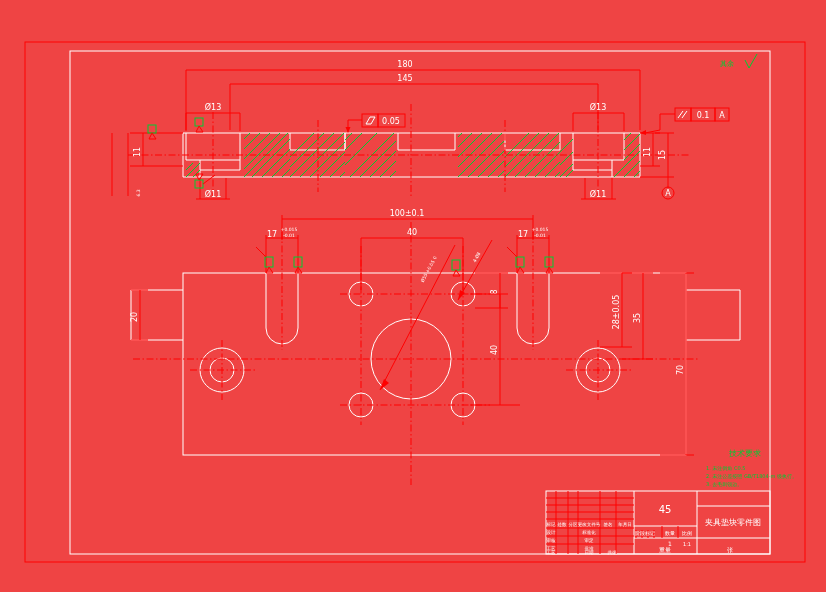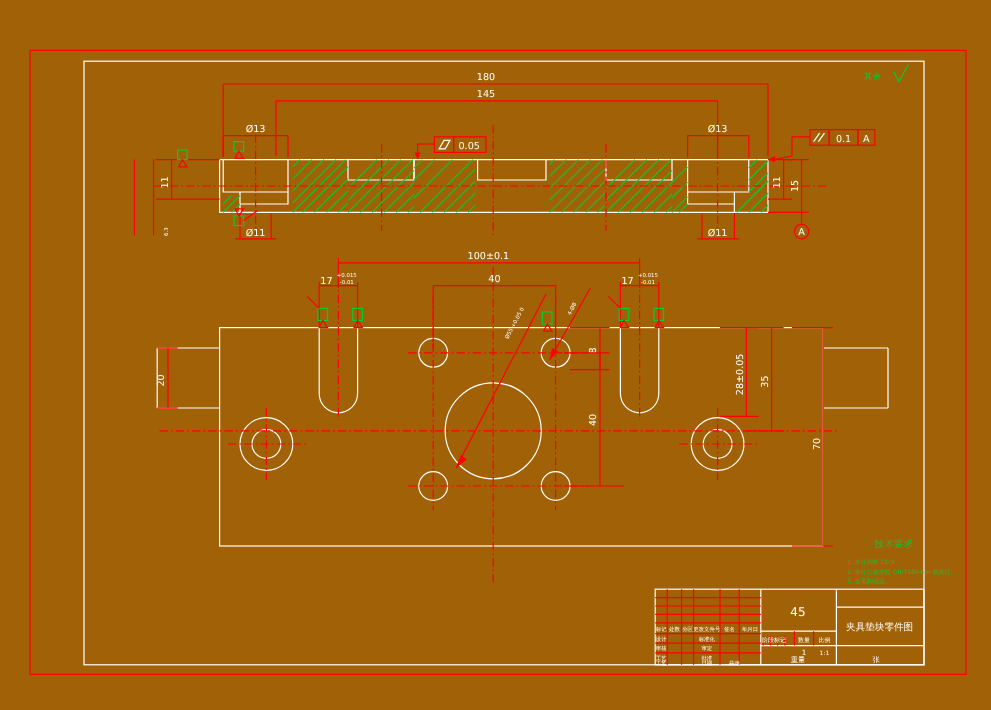--- a/index.html
+++ b/index.html
@@ -1,17 +1,17 @@
 <!DOCTYPE html>
 <html><head>
 <meta charset="utf-8">
 <style>
   html,body{margin:0;padding:0;background:#000;}
   body{width:826px;height:592px;overflow:hidden;font-family:"DejaVu Sans",sans-serif;}
-  #stage{position:relative;width:826px;height:592px;background:#a16207;}
+  #stage{position:relative;width:826px;height:592px;background:#ef4444;}
   svg{position:absolute;left:0;top:0;}
   .r{stroke:#ff0000;fill:none;stroke-width:1;}
   .w{stroke:#ffffff;fill:none;stroke-width:1;}
   .g{stroke:#00cc33;fill:none;stroke-width:1;}
   .rf{fill:#ff0000;}
   .t-w{fill:#ffffff;font-size:8px;font-family:"DejaVu Sans",sans-serif;}
   .t-g{fill:#00cc33;font-size:7px;font-family:"DejaVu Sans",sans-serif;}
   .t-xs{fill:#ffffff;font-size:4.5px;font-family:"DejaVu Sans",sans-serif;}
   .dash{stroke-dasharray:7 2.5 1.5 2.5;}
 </style>

